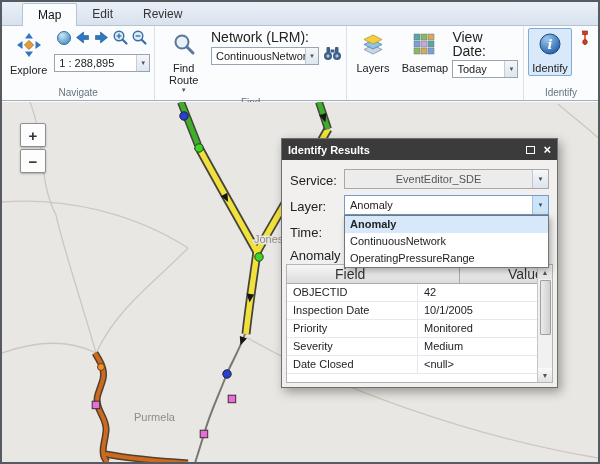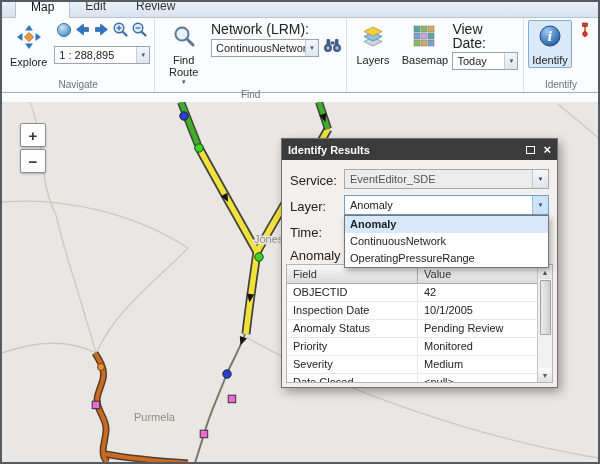--- a/index.html
+++ b/index.html
@@ -1,21 +1,21 @@
 <!DOCTYPE html>
 <html><head>
 <meta charset="utf-8">
 <style>
   * { box-sizing: border-box; margin: 0; padding: 0; }
   html,body { width:600px; height:464px; }
   body { font-family: "Liberation Sans", sans-serif; background:#fff; }
   .app { position:relative; width:600px; height:464px; border:2px solid #565b61; background:#fbfcfd; overflow:hidden; }
 
   
-  .tabbar { height:16px; display:flex; align-items:flex-end; background:linear-gradient(#eaf0f8,#d8e2ee); border-bottom:1px solid #b6c3d2; padding-left:13px; }
+  .tabbar { height:24px; display:flex; align-items:flex-end; background:linear-gradient(#eaf0f8,#d8e2ee); border-bottom:1px solid #b6c3d2; padding-left:20px; }
   .tab { padding:4px 15px; font-size:12px; color:#333; }
   .tab.active { background:#fbfcfd; border:1px solid #b6c3d2; border-bottom:none; margin-bottom:-1px; border-radius:2px 2px 0 0; color:#111; }
 
   
   .ribbon { height:75px; display:flex; background:#fbfcfd; border-bottom:1px solid #a3aeba; }
   .group { display:flex; flex-direction:column; border-right:1px solid #dce1e8; padding:2px 4px 0 4px; }
   .group:last-child { flex:1; border-right:none; }
   .gcontent { flex:1; display:flex; align-items:flex-start; gap:3px; }
   .glabel { font-size:10px; color:#68737f; text-align:center; padding:1px 0 2px 0; }
   .bigbtn { display:flex; flex-direction:column; align-items:center; padding:3px 3px 1px 3px; min-width:44px; border:1px solid transparent; border-radius:2px; }
@@ -40,29 +40,29 @@
   .dialog { position:absolute; left:279px; top:36px; width:277px; height:250px; background:#f1f0ee; border:1px solid #6e6e6e; box-shadow:3px 4px 10px rgba(0,0,0,.35); font-size:11px; }
   .dtitle { height:21px; background:#3b3b3b; color:#fff; display:flex; align-items:center; padding:0 6px; }
   .dtitle .t { flex:1; font-size:11px; font-weight:bold; }
   .wbtns { display:flex; align-items:center; gap:8px; }
   .btn-max { width:9px; height:8px; border:1px solid #fff; display:inline-block; }
   .btn-close { font-size:13px; font-weight:bold; line-height:11px; color:#fff; }
   .dlabel { position:absolute; left:8px; font-size:13px; color:#222; }
   .dcombo { position:absolute; left:62px; width:205px; height:20px; border:1px solid #a8a8a8; background:#fff; display:flex; align-items:center; }
   .dcombo .dtxt { flex:1; padding:0 5px; font-size:11px; color:#222; white-space:nowrap; overflow:hidden; }
   .dcombo .darr { width:16px; align-self:stretch; display:flex; align-items:center; justify-content:center; font-size:6px; color:#444; background:linear-gradient(#f5f7fa,#dde4ec); border-left:1px solid #c0c8d2; }
-  .dcombo.disabled { background:#ececec; } .dcombo.disabled .dtxt { color:#555; }
+  .dcombo.disabled { background:#ececec;text-align:center; } .dcombo.disabled .dtxt { color:#555; }
   .dcombo.open { border-color:#6f9dcc; } .dcombo.open .darr { background:#cfe3f7; border-left-color:#9cc0e4; color:#1f4e79; }
   .dlist { position:absolute; left:62px; top:76px; width:205px; background:#fff; border:1px solid #767676; box-shadow:2px 3px 6px rgba(0,0,0,.3); z-index:9; }
   .li { height:17px; line-height:17px; padding:0 5px; font-size:11px; color:#222; }
   .li.sel { font-weight:bold; background:#d7e8fa; }
   .tblwrap { position:absolute; left:4px; right:4px; top:125px; bottom:4px; background:#fff; border:1px solid #b5b5b5; display:flex; overflow:hidden; }
   .tbl { flex:1; overflow:hidden; }
   .thead { display:flex; height:19px; background:linear-gradient(#f7f7f7,#dcdcdc); border-bottom:1px solid #ababab; }
-  .th { font-size:11px; color:#333; line-height:18px; padding:0 6px; }
+  .th { font-size:14px; color:#333; line-height:18px; padding:0 6px;margin-left:42px; }
   .trow { display:flex; height:18px; }
   .td { font-size:11px; color:#222; line-height:17px; padding:0 6px; border-bottom:1px solid #e3e9f1; white-space:nowrap; overflow:hidden; }
   .c1 { width:131px; flex:none; }
   .c2 { flex:1; }
   .th.c1 { border-right:1px solid #ababab; }
   .td.c1 { border-right:1px solid #e3e9f1; }
   .sbar { width:15px; flex:none; background:#f1f1f1; border-left:1px solid #c5c5c5; display:flex; flex-direction:column; align-items:center; }
   .sarrow { width:15px; height:14px; font-size:7px; color:#555; display:flex; align-items:center; justify-content:center; background:linear-gradient(#fafafa,#e2e2e2); }
   .sthumb { width:11px; height:55px; background:linear-gradient(90deg,#ececec,#cfcfcf); border:1px solid #9f9f9f; border-radius:1px; margin-top:1px; }
   .sspacer { flex:1; }
@@ -356,24 +356,20 @@
           </div>
           <div class="trow">
             <div class="td c1">OBJECTID</div>
             <div class="td c2">42</div>
           </div>
           <div class="trow">
             <div class="td c1">Inspection Date</div>
             <div class="td c2">10/1/2005</div>
           </div>
           <div class="trow">
-            <div class="td c1">Anomaly Status</div>
-            <div class="td c2">Pending Review</div>
-          </div>
-          <div class="trow">
             <div class="td c1">Priority</div>
             <div class="td c2">Monitored</div>
           </div>
           <div class="trow">
             <div class="td c1">Severity</div>
             <div class="td c2">Medium</div>
           </div>
           <div class="trow">
             <div class="td c1">Date Closed</div>
             <div class="td c2">&lt;null&gt;</div>

